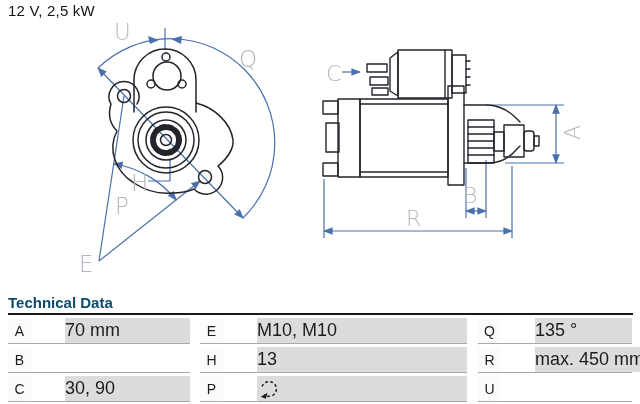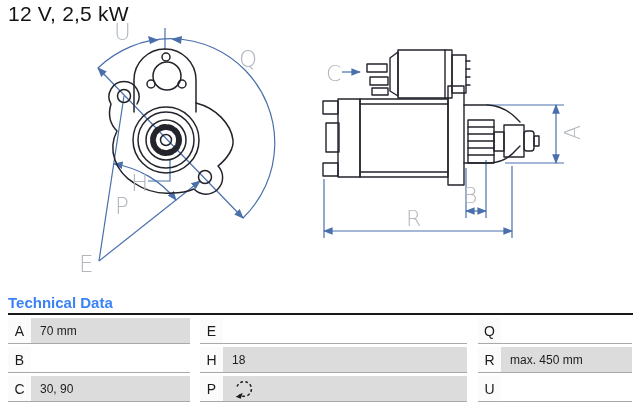--- a/index.html
+++ b/index.html
@@ -1,32 +1,32 @@
 <!DOCTYPE html>
 <html><head>
 <meta charset="utf-8">
 <style>
   html,body{margin:0;padding:0;background:#fff;}
   body{width:640px;height:404px;font-family:"Liberation Sans",sans-serif;-webkit-font-smoothing:antialiased;}
   .stage{position:relative;width:640px;height:404px;background:#fff;overflow:hidden;}
-  .title{position:absolute;left:8px;top:2px;font-size:21px;color:#141414;letter-spacing:.2px;}
+  .title{position:absolute;left:8px;top:2px;font-size:15px;color:#141414;letter-spacing:.2px;}
   svg.drawing{position:absolute;left:0;top:0;}
   .dim-label{font-family:"DejaVu Sans",sans-serif;font-weight:300;}
-  .tech-head{position:absolute;left:8px;top:294px;font-size:15px;font-weight:bold;color:#3b82f6;}
+  .tech-head{position:absolute;left:8px;top:294px;font-size:15px;font-weight:bold;color:#0c4a6e;}
   .tech-rule{position:absolute;left:8px;top:313px;width:625px;height:2px;background:#181818;}
   .tech-table{position:absolute;left:8px;top:318px;width:624px;display:flex;}
   .col{display:flex;flex-direction:column;}
   .col-1{width:182px;margin-right:10px;}
   .col-2{width:267px;margin-right:11px;}
   .col-3{width:154px;}
   .row{display:flex;height:25px;border-bottom:1px solid #a9a9a9;margin-bottom:3px;}
   .key{width:23px;background:#fbfbfb;display:flex;align-items:center;justify-content:center;
        font-size:14px;color:#1c1c1c;flex:none;}
-  .val{flex:1;background:#dcdcdc;display:flex;align-items:center;padding-left:9px;
-       font-size:12px;color:#1c1c1c;white-space:nowrap;}
+  .val{flex:1;background:#dcdcdc;display:flex;align-items:center;
+       font-size:18px;color:#1c1c1c;white-space:nowrap;margin-left:34px;}
 </style>
 </head>
 <body>
 
 <div class="stage">
 
   <div class="title">12 V, 2,5 kW</div>
 
   <svg class="drawing" width="640" height="292" viewBox="0 0 640 292">
     <defs>
@@ -155,39 +155,41 @@
       </div>
       <div class="row">
         <div class="key">C</div>
         <div class="val">30, 90</div>
       </div>
     </div>
 
     <div class="col col-2">
       <div class="row">
         <div class="key">E</div>
+        <div class="val">M10, M10</div>
       </div>
       <div class="row">
         <div class="key">H</div>
-        <div class="val">18</div>
+        <div class="val">13</div>
       </div>
       <div class="row">
         <div class="key">P</div>
         <div class="val">
           <svg width="24" height="24" viewBox="0 0 26 24">
             <path d="M5.5,9.3 A8,8 0 1 1 7.9,18.1" fill="none" stroke="#1a1a1a" stroke-width="1.6" stroke-dasharray="3,2.6"></path>
             <polygon points="4,20.5 11.5,16 9.5,22.5" fill="#1a1a1a"></polygon>
           </svg>
         </div>
       </div>
     </div>
 
     <div class="col col-3">
       <div class="row">
         <div class="key">Q</div>
+        <div class="val">135 °</div>
       </div>
       <div class="row">
         <div class="key">R</div>
         <div class="val">max. 450 mm</div>
       </div>
       <div class="row">
         <div class="key">U</div>
       </div>
     </div>
 

